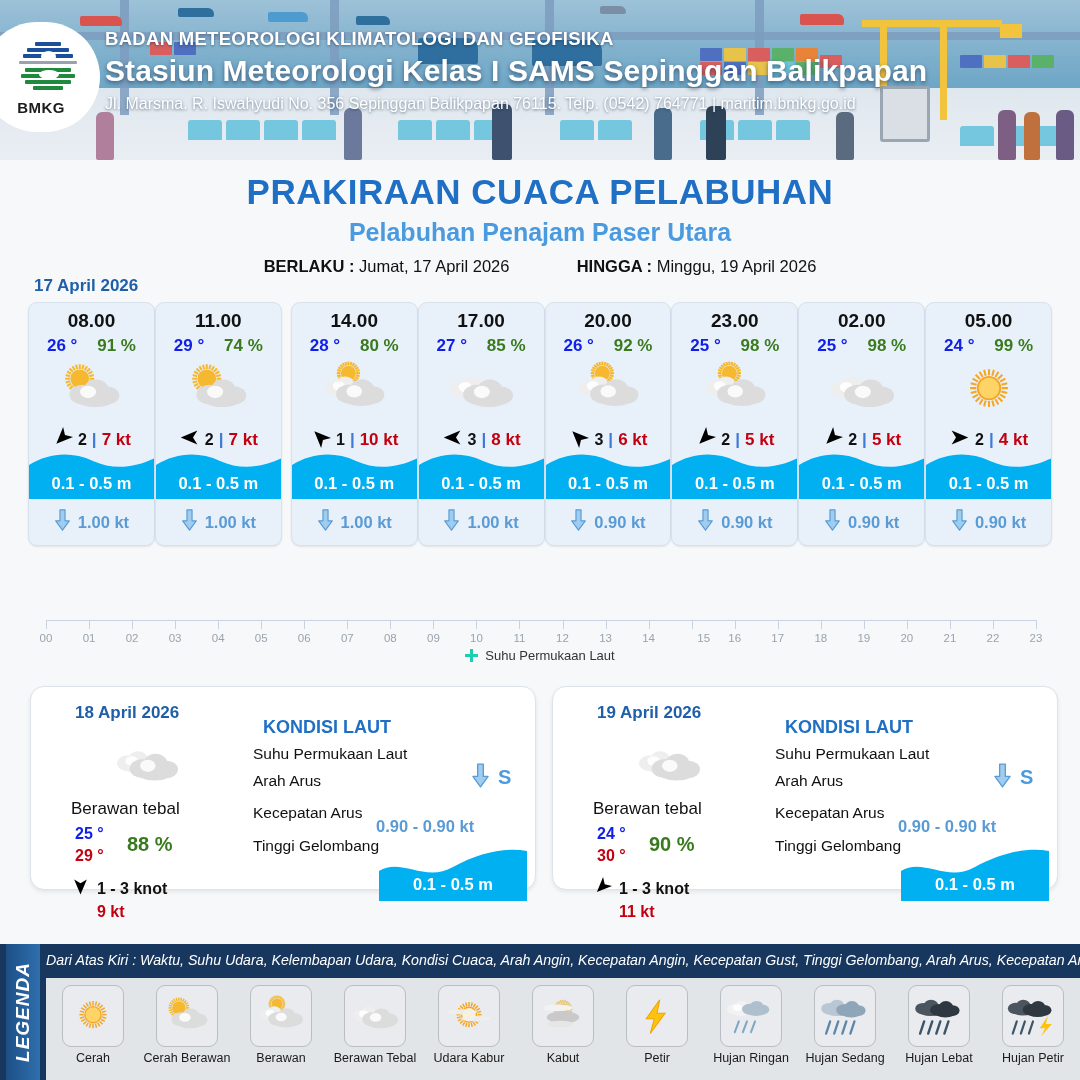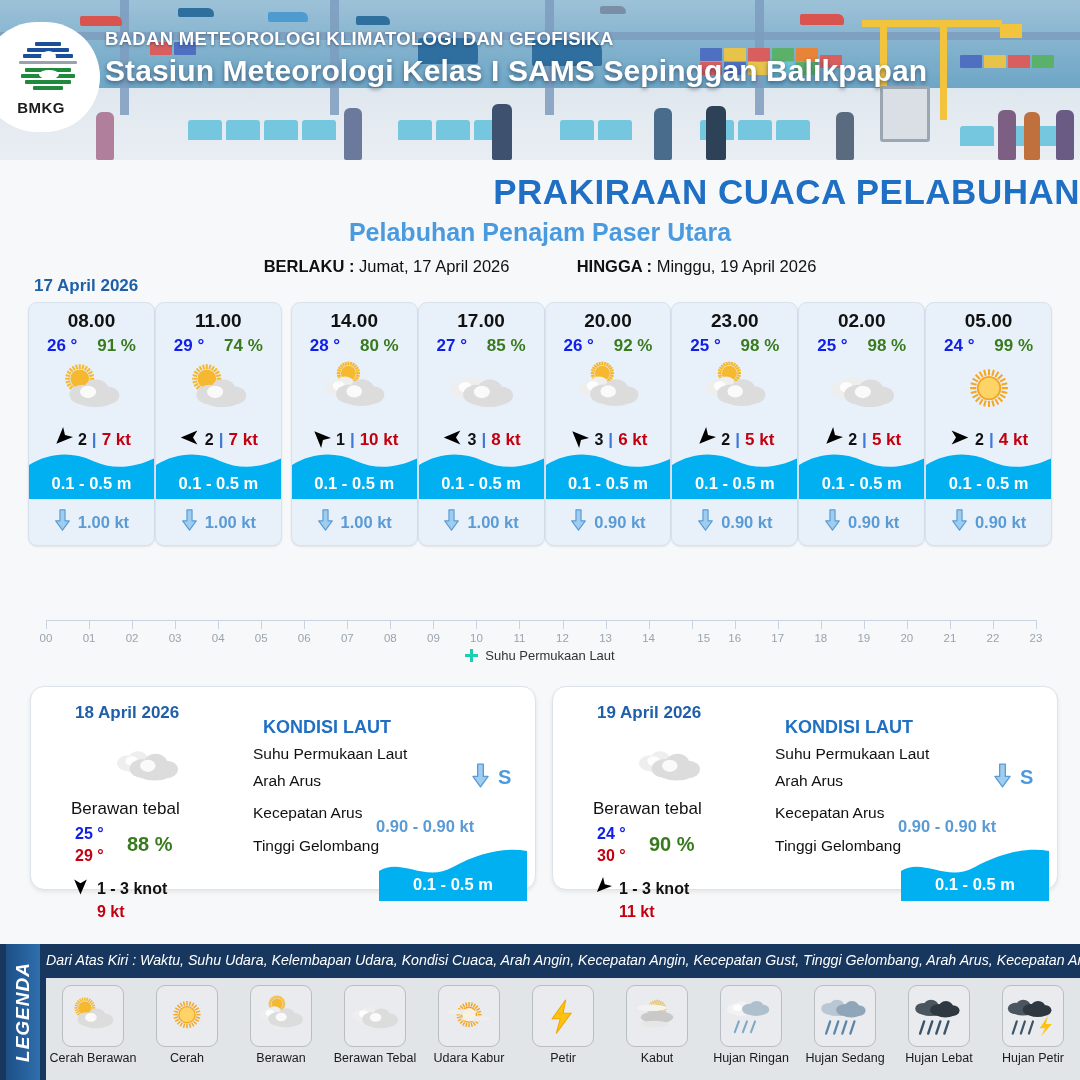--- a/index.html
+++ b/index.html
@@ -38,21 +38,21 @@
   .hdr-text { position:absolute; left:105px; top:28px; z-index:5; width:950px; }
   .hdr-l1 { font-size:18.5px; font-weight:bold; color:#fff; letter-spacing:.3px;
             text-shadow:0 1px 3px rgba(20,40,70,.55); }
   .hdr-l2 { font-size:30px; font-weight:bold; color:#fff; margin-top:4px; letter-spacing:.1px;
             text-shadow:0 2px 4px rgba(20,40,70,.6); }
   .hdr-l3 { font-size:16px; color:#fff; margin-top:7px; text-shadow:0 1px 3px rgba(20,40,70,.6); }
 
   
   .title-wrap { text-align:center; padding-top:12px; }
   .t-main { font-size:35px; font-weight:bold; color:#1f6fc4; letter-spacing:.5px;
-            font-stretch:condensed; text-shadow:1px 1px 0 rgba(255,255,255,.9);text-align:right; }
+            font-stretch:condensed; text-shadow:1px 1px 0 rgba(255,255,255,.9); }
   .t-sub { font-size:25px; font-weight:bold; color:#4a9ae0; margin-top:6px; }
   .t-dates { margin-top:10px; font-size:16.5px; color:#111; }
   .t-dates .lbl { font-weight:bold; }
   .t-dates .gap { display:inline-block; width:58px; }
 
   
   .day-label { position:absolute; left:34px; top:276px; font-size:17px;
                font-weight:bold; color:#1f5fa8; }
   .cards { position:absolute; left:28px; top:302px; display:flex; gap:0; }
   .card { width:128px; height:244px; background:#e8f1fa; border:1px solid #d8e2ec;
@@ -221,20 +221,21 @@
         <div class="lg-row" style="top:42px;left:6px;width:46px;background:#1f8a3b;"></div>
         <div class="lg-row" style="top:48px;left:14px;width:30px;background:#1f8a3b;"></div>
         <div style="position:absolute;top:32px;left:20px;width:20px;height:9px;border-radius:50%;background:#fff;"></div>
       </div>
       <div class="logo-text">BMKG</div>
     </div>
 
     <div class="hdr-text">
       <div class="hdr-l1">BADAN METEOROLOGI KLIMATOLOGI DAN GEOFISIKA</div>
       <div class="hdr-l2">Stasiun Meteorologi Kelas I SAMS Sepinggan Balikpapan</div>
+      <div class="hdr-l3">Jl. Marsma. R. Iswahyudi No. 356 Sepinggan Balikpapan 76115. Telp. (0542) 764771 | maritim.bmkg.go.id</div>
     </div>
   </div>
 
   <div class="title-wrap">
     <div class="t-main">PRAKIRAAN CUACA PELABUHAN</div>
     <div class="t-sub">Pelabuhan Penajam Paser Utara</div>
     <div class="t-dates">
       <span class="lbl">BERLAKU :</span>
       <span>Jumat, 17 April 2026</span>
       <span class="gap"></span>
@@ -873,20 +874,53 @@
 
   <div class="legenda">
     <div class="lgnd-side">
       <span>LEGENDA</span>
     </div>
     <div class="lgnd-note">Dari Atas Kiri : Waktu, Suhu Udara, Kelembapan Udara, Kondisi Cuaca, Arah Angin, Kecepatan Angin, Kecepatan Gust, Tinggi Gelombang, Arah Arus, Kecepatan Arus</div>
     <div class="lgnd-strip" id="lgstrip">
         <div class="lgnd-item">
           <div class="lgnd-box">
             <svg width="54" height="44" viewBox="0 0 80 64">
+              <line x1="53.65" y1="30" x2="60.150000000000006" y2="30" stroke="#F5A623" stroke-width="2.2"></line>
+              <line x1="53.184887528845785" y1="33.53287996564941" x2="59.46340539972473" y2="35.21520375881579" stroke="#F5A623" stroke-width="2.2"></line>
+              <line x1="51.82124676165759" y1="36.825" x2="57.45041188625644" y2="40.075" stroke="#F5A623" stroke-width="2.2"></line>
+              <line x1="49.65200756319638" y1="39.65200756319638" x2="54.24820164090893" y2="44.24820164090893" stroke="#F5A623" stroke-width="2.2"></line>
+              <line x1="46.825" y1="41.82124676165759" x2="50.075" y2="47.45041188625643" stroke="#F5A623" stroke-width="2.2"></line>
+              <line x1="43.53287996564941" y1="43.184887528845785" x2="45.21520375881579" y2="49.46340539972473" stroke="#F5A623" stroke-width="2.2"></line>
+              <line x1="40" y1="43.65" x2="40" y2="50.150000000000006" stroke="#F5A623" stroke-width="2.2"></line>
+              <line x1="36.46712003435059" y1="43.184887528845785" x2="34.78479624118421" y2="49.46340539972473" stroke="#F5A623" stroke-width="2.2"></line>
+              <line x1="33.175000000000004" y1="41.82124676165759" x2="29.925000000000004" y2="47.45041188625644" stroke="#F5A623" stroke-width="2.2"></line>
+              <line x1="30.347992436803626" y1="39.65200756319638" x2="25.75179835909107" y2="44.24820164090893" stroke="#F5A623" stroke-width="2.2"></line>
+              <line x1="28.17875323834241" y1="36.825" x2="22.54958811374356" y2="40.075" stroke="#F5A623" stroke-width="2.2"></line>
+              <line x1="26.81511247115422" y1="33.532879965649414" x2="20.536594600275276" y2="35.2152037588158" stroke="#F5A623" stroke-width="2.2"></line>
+              <line x1="26.35" y1="30" x2="19.849999999999998" y2="30.000000000000004" stroke="#F5A623" stroke-width="2.2"></line>
+              <line x1="26.815112471154215" y1="26.46712003435059" x2="20.536594600275272" y2="24.784796241184207" stroke="#F5A623" stroke-width="2.2"></line>
+              <line x1="28.17875323834241" y1="23.175000000000004" x2="22.549588113743557" y2="19.925000000000004" stroke="#F5A623" stroke-width="2.2"></line>
+              <line x1="30.347992436803622" y1="20.34799243680363" x2="25.75179835909106" y2="15.751798359091076" stroke="#F5A623" stroke-width="2.2"></line>
+              <line x1="33.175" y1="18.178753238342416" x2="29.92499999999999" y2="12.549588113743567" stroke="#F5A623" stroke-width="2.2"></line>
+              <line x1="36.46712003435059" y1="16.815112471154215" x2="34.78479624118421" y2="10.536594600275272" stroke="#F5A623" stroke-width="2.2"></line>
+              <line x1="40" y1="16.35" x2="39.99999999999999" y2="9.849999999999998" stroke="#F5A623" stroke-width="2.2"></line>
+              <line x1="43.5328799656494" y1="16.815112471154215" x2="45.21520375881578" y2="10.536594600275269" stroke="#F5A623" stroke-width="2.2"></line>
+              <line x1="46.825" y1="18.178753238342413" x2="50.075" y2="12.549588113743564" stroke="#F5A623" stroke-width="2.2"></line>
+              <line x1="49.65200756319637" y1="20.347992436803622" x2="54.24820164090893" y2="15.751798359091065" stroke="#F5A623" stroke-width="2.2"></line>
+              <line x1="51.821246761657584" y1="23.174999999999994" x2="57.45041188625643" y2="19.92499999999999" stroke="#F5A623" stroke-width="2.2"></line>
+              <line x1="53.18488752884578" y1="26.46712003435058" x2="59.46340539972472" y2="24.78479624118419" stroke="#F5A623" stroke-width="2.2"></line>
+              <circle cx="40" cy="30" r="13" fill="#F5A623"></circle>
+              <circle cx="40" cy="30" r="11" fill="#FFD466"></circle>
+            </svg>
+          </div>
+               <div class="lgnd-lab">Cerah</div>
+        </div>
+        <div class="lgnd-item">
+          <div class="lgnd-box">
+            <svg width="54" height="44" viewBox="0 0 80 64">
               <line x1="38.5" y1="20" x2="43.5" y2="20" stroke="#F5B82E" stroke-width="2.2"></line>
               <line x1="38.14222117603522" y1="22.71759997357647" x2="42.97185030748056" y2="24.011695199089072" stroke="#F5B82E" stroke-width="2.2"></line>
               <line x1="37.093266739736606" y1="25.25" x2="41.423393758658804" y2="27.75" stroke="#F5B82E" stroke-width="2.2"></line>
               <line x1="35.42462120245875" y1="27.42462120245875" x2="38.96015510839149" y2="30.960155108391486" stroke="#F5B82E" stroke-width="2.2"></line>
               <line x1="33.25" y1="29.093266739736606" x2="35.75" y2="33.4233937586588" stroke="#F5B82E" stroke-width="2.2"></line>
               <line x1="30.71759997357647" y1="30.142221176035218" x2="32.011695199089075" y2="34.97185030748056" stroke="#F5B82E" stroke-width="2.2"></line>
               <line x1="28" y1="30.5" x2="28" y2="35.5" stroke="#F5B82E" stroke-width="2.2"></line>
               <line x1="25.282400026423534" y1="30.142221176035218" x2="23.98830480091093" y2="34.97185030748056" stroke="#F5B82E" stroke-width="2.2"></line>
               <line x1="22.75" y1="29.093266739736606" x2="20.250000000000004" y2="33.423393758658804" stroke="#F5B82E" stroke-width="2.2"></line>
               <line x1="20.57537879754125" y1="27.42462120245875" x2="17.039844891608514" y2="30.96015510839149" stroke="#F5B82E" stroke-width="2.2"></line>
@@ -908,53 +942,20 @@
               <g transform="translate(16,16) scale(0.95)">
     <ellipse cx="16" cy="22" rx="15" ry="11" fill="#dcdcdc"></ellipse>
     <ellipse cx="31" cy="17" rx="14" ry="12" fill="#dcdcdc"></ellipse>
     <ellipse cx="44" cy="23" rx="13" ry="10" fill="#dcdcdc"></ellipse>
     <ellipse cx="30" cy="26" rx="22" ry="10" fill="#dcdcdc"></ellipse>
     <ellipse cx="22" cy="19" rx="9" ry="7" fill="#ffffff" opacity=".85"></ellipse>
   </g>
             </svg>
           </div>
                <div class="lgnd-lab">Cerah Berawan</div>
-        </div>
-        <div class="lgnd-item">
-          <div class="lgnd-box">
-            <svg width="54" height="44" viewBox="0 0 80 64">
-              <line x1="53.65" y1="30" x2="60.150000000000006" y2="30" stroke="#F5A623" stroke-width="2.2"></line>
-              <line x1="53.184887528845785" y1="33.53287996564941" x2="59.46340539972473" y2="35.21520375881579" stroke="#F5A623" stroke-width="2.2"></line>
-              <line x1="51.82124676165759" y1="36.825" x2="57.45041188625644" y2="40.075" stroke="#F5A623" stroke-width="2.2"></line>
-              <line x1="49.65200756319638" y1="39.65200756319638" x2="54.24820164090893" y2="44.24820164090893" stroke="#F5A623" stroke-width="2.2"></line>
-              <line x1="46.825" y1="41.82124676165759" x2="50.075" y2="47.45041188625643" stroke="#F5A623" stroke-width="2.2"></line>
-              <line x1="43.53287996564941" y1="43.184887528845785" x2="45.21520375881579" y2="49.46340539972473" stroke="#F5A623" stroke-width="2.2"></line>
-              <line x1="40" y1="43.65" x2="40" y2="50.150000000000006" stroke="#F5A623" stroke-width="2.2"></line>
-              <line x1="36.46712003435059" y1="43.184887528845785" x2="34.78479624118421" y2="49.46340539972473" stroke="#F5A623" stroke-width="2.2"></line>
-              <line x1="33.175000000000004" y1="41.82124676165759" x2="29.925000000000004" y2="47.45041188625644" stroke="#F5A623" stroke-width="2.2"></line>
-              <line x1="30.347992436803626" y1="39.65200756319638" x2="25.75179835909107" y2="44.24820164090893" stroke="#F5A623" stroke-width="2.2"></line>
-              <line x1="28.17875323834241" y1="36.825" x2="22.54958811374356" y2="40.075" stroke="#F5A623" stroke-width="2.2"></line>
-              <line x1="26.81511247115422" y1="33.532879965649414" x2="20.536594600275276" y2="35.2152037588158" stroke="#F5A623" stroke-width="2.2"></line>
-              <line x1="26.35" y1="30" x2="19.849999999999998" y2="30.000000000000004" stroke="#F5A623" stroke-width="2.2"></line>
-              <line x1="26.815112471154215" y1="26.46712003435059" x2="20.536594600275272" y2="24.784796241184207" stroke="#F5A623" stroke-width="2.2"></line>
-              <line x1="28.17875323834241" y1="23.175000000000004" x2="22.549588113743557" y2="19.925000000000004" stroke="#F5A623" stroke-width="2.2"></line>
-              <line x1="30.347992436803622" y1="20.34799243680363" x2="25.75179835909106" y2="15.751798359091076" stroke="#F5A623" stroke-width="2.2"></line>
-              <line x1="33.175" y1="18.178753238342416" x2="29.92499999999999" y2="12.549588113743567" stroke="#F5A623" stroke-width="2.2"></line>
-              <line x1="36.46712003435059" y1="16.815112471154215" x2="34.78479624118421" y2="10.536594600275272" stroke="#F5A623" stroke-width="2.2"></line>
-              <line x1="40" y1="16.35" x2="39.99999999999999" y2="9.849999999999998" stroke="#F5A623" stroke-width="2.2"></line>
-              <line x1="43.5328799656494" y1="16.815112471154215" x2="45.21520375881578" y2="10.536594600275269" stroke="#F5A623" stroke-width="2.2"></line>
-              <line x1="46.825" y1="18.178753238342413" x2="50.075" y2="12.549588113743564" stroke="#F5A623" stroke-width="2.2"></line>
-              <line x1="49.65200756319637" y1="20.347992436803622" x2="54.24820164090893" y2="15.751798359091065" stroke="#F5A623" stroke-width="2.2"></line>
-              <line x1="51.821246761657584" y1="23.174999999999994" x2="57.45041188625643" y2="19.92499999999999" stroke="#F5A623" stroke-width="2.2"></line>
-              <line x1="53.18488752884578" y1="26.46712003435058" x2="59.46340539972472" y2="24.78479624118419" stroke="#F5A623" stroke-width="2.2"></line>
-              <circle cx="40" cy="30" r="13" fill="#F5A623"></circle>
-              <circle cx="40" cy="30" r="11" fill="#FFD466"></circle>
-            </svg>
-          </div>
-               <div class="lgnd-lab">Cerah</div>
         </div>
         <div class="lgnd-item">
           <div class="lgnd-box">
             <svg width="54" height="44" viewBox="0 0 80 64">
               <line x1="42.4" y1="14" x2="46.4" y2="14" stroke="#F5B82E" stroke-width="2.2"></line>
               <line x1="42.113776940828174" y1="16.174079978861172" x2="45.977480245984445" y2="17.20935615927126" stroke="#F5B82E" stroke-width="2.2"></line>
               <line x1="41.27461339178929" y1="18.2" x2="44.73871500692704" y2="20.2" stroke="#F5B82E" stroke-width="2.2"></line>
               <line x1="39.939696961967" y1="19.939696961966998" x2="42.768124086713186" y2="22.768124086713186" stroke="#F5B82E" stroke-width="2.2"></line>
               <line x1="38.2" y1="21.274613391789284" x2="40.2" y2="24.738715006927038" stroke="#F5B82E" stroke-width="2.2"></line>
               <line x1="36.17407997886117" y1="22.113776940828174" x2="37.20935615927126" y2="25.977480245984445" stroke="#F5B82E" stroke-width="2.2"></line>
@@ -1047,28 +1048,20 @@
               <circle cx="40" cy="30" r="10" fill="#FFF2CC"></circle>
         <ellipse cx="30" cy="26" rx="22" ry="4" fill="#f0f0f0" opacity=".9"></ellipse>
         <ellipse cx="50" cy="36" rx="22" ry="4" fill="#f0f0f0" opacity=".9"></ellipse>
             </svg>
           </div>
                <div class="lgnd-lab">Udara Kabur</div>
         </div>
         <div class="lgnd-item">
           <div class="lgnd-box">
             <svg width="54" height="44" viewBox="0 0 80 64">
-              <path d="M44 8 L24 36 h12 L30 58 L52 28 H40 z" fill="#FFC20E" stroke="#F0A500" stroke-width="1.5"></path>
-            </svg>
-          </div>
-               <div class="lgnd-lab">Petir</div>
-        </div>
-        <div class="lgnd-item">
-          <div class="lgnd-box">
-            <svg width="54" height="44" viewBox="0 0 80 64">
               <line x1="49.45" y1="22" x2="53.95" y2="22" stroke="#E8C36A" stroke-width="2.2"></line>
               <line x1="49.1279990584317" y1="24.44583997621882" x2="53.4746652767325" y2="25.610525679180164" stroke="#E8C36A" stroke-width="2.2"></line>
               <line x1="48.18394006576295" y1="26.725" x2="52.08105438279292" y2="28.974999999999998" stroke="#E8C36A" stroke-width="2.2"></line>
               <line x1="46.68215908221288" y1="28.682159082212873" x2="49.86413959755234" y2="31.864139597552338" stroke="#E8C36A" stroke-width="2.2"></line>
               <line x1="44.725" y1="30.183940065762947" x2="46.975" y2="34.08105438279292" stroke="#E8C36A" stroke-width="2.2"></line>
               <line x1="42.44583997621882" y1="31.127999058431698" x2="43.610525679180164" y2="35.4746652767325" stroke="#E8C36A" stroke-width="2.2"></line>
               <line x1="40" y1="31.450000000000003" x2="40" y2="35.95" stroke="#E8C36A" stroke-width="2.2"></line>
               <line x1="37.55416002378118" y1="31.127999058431698" x2="36.389474320819836" y2="35.4746652767325" stroke="#E8C36A" stroke-width="2.2"></line>
               <line x1="35.275" y1="30.183940065762947" x2="33.025000000000006" y2="34.08105438279292" stroke="#E8C36A" stroke-width="2.2"></line>
               <line x1="33.31784091778712" y1="28.682159082212877" x2="30.135860402447662" y2="31.864139597552338" stroke="#E8C36A" stroke-width="2.2"></line>
@@ -1090,20 +1083,28 @@
         <ellipse cx="32" cy="20" rx="22" ry="5" fill="#f2f2f2"></ellipse>
         <ellipse cx="40" cy="34" rx="24" ry="9" fill="#c9c9c9"></ellipse>
         <ellipse cx="36" cy="44" rx="20" ry="5" fill="#e6e6e6"></ellipse>
             </svg>
           </div>
                <div class="lgnd-lab">Kabut</div>
         </div>
         <div class="lgnd-item">
           <div class="lgnd-box">
             <svg width="54" height="44" viewBox="0 0 80 64">
+              <path d="M44 8 L24 36 h12 L30 58 L52 28 H40 z" fill="#FFC20E" stroke="#F0A500" stroke-width="1.5"></path>
+            </svg>
+          </div>
+               <div class="lgnd-lab">Petir</div>
+        </div>
+        <div class="lgnd-item">
+          <div class="lgnd-box">
+            <svg width="54" height="44" viewBox="0 0 80 64">
               <g transform="translate(4,6) scale(0.72)">
     <ellipse cx="16" cy="22" rx="15" ry="11" fill="#f2f2f2"></ellipse>
     <ellipse cx="31" cy="17" rx="14" ry="12" fill="#f2f2f2"></ellipse>
     <ellipse cx="44" cy="23" rx="13" ry="10" fill="#f2f2f2"></ellipse>
     <ellipse cx="30" cy="26" rx="22" ry="10" fill="#f2f2f2"></ellipse>
     <ellipse cx="22" cy="19" rx="9" ry="7" fill="#ffffff" opacity=".85"></ellipse>
   </g>
               <g transform="translate(26,6) scale(0.72)">
     <ellipse cx="16" cy="22" rx="15" ry="11" fill="#aebfcd"></ellipse>
     <ellipse cx="31" cy="17" rx="14" ry="12" fill="#aebfcd"></ellipse>

